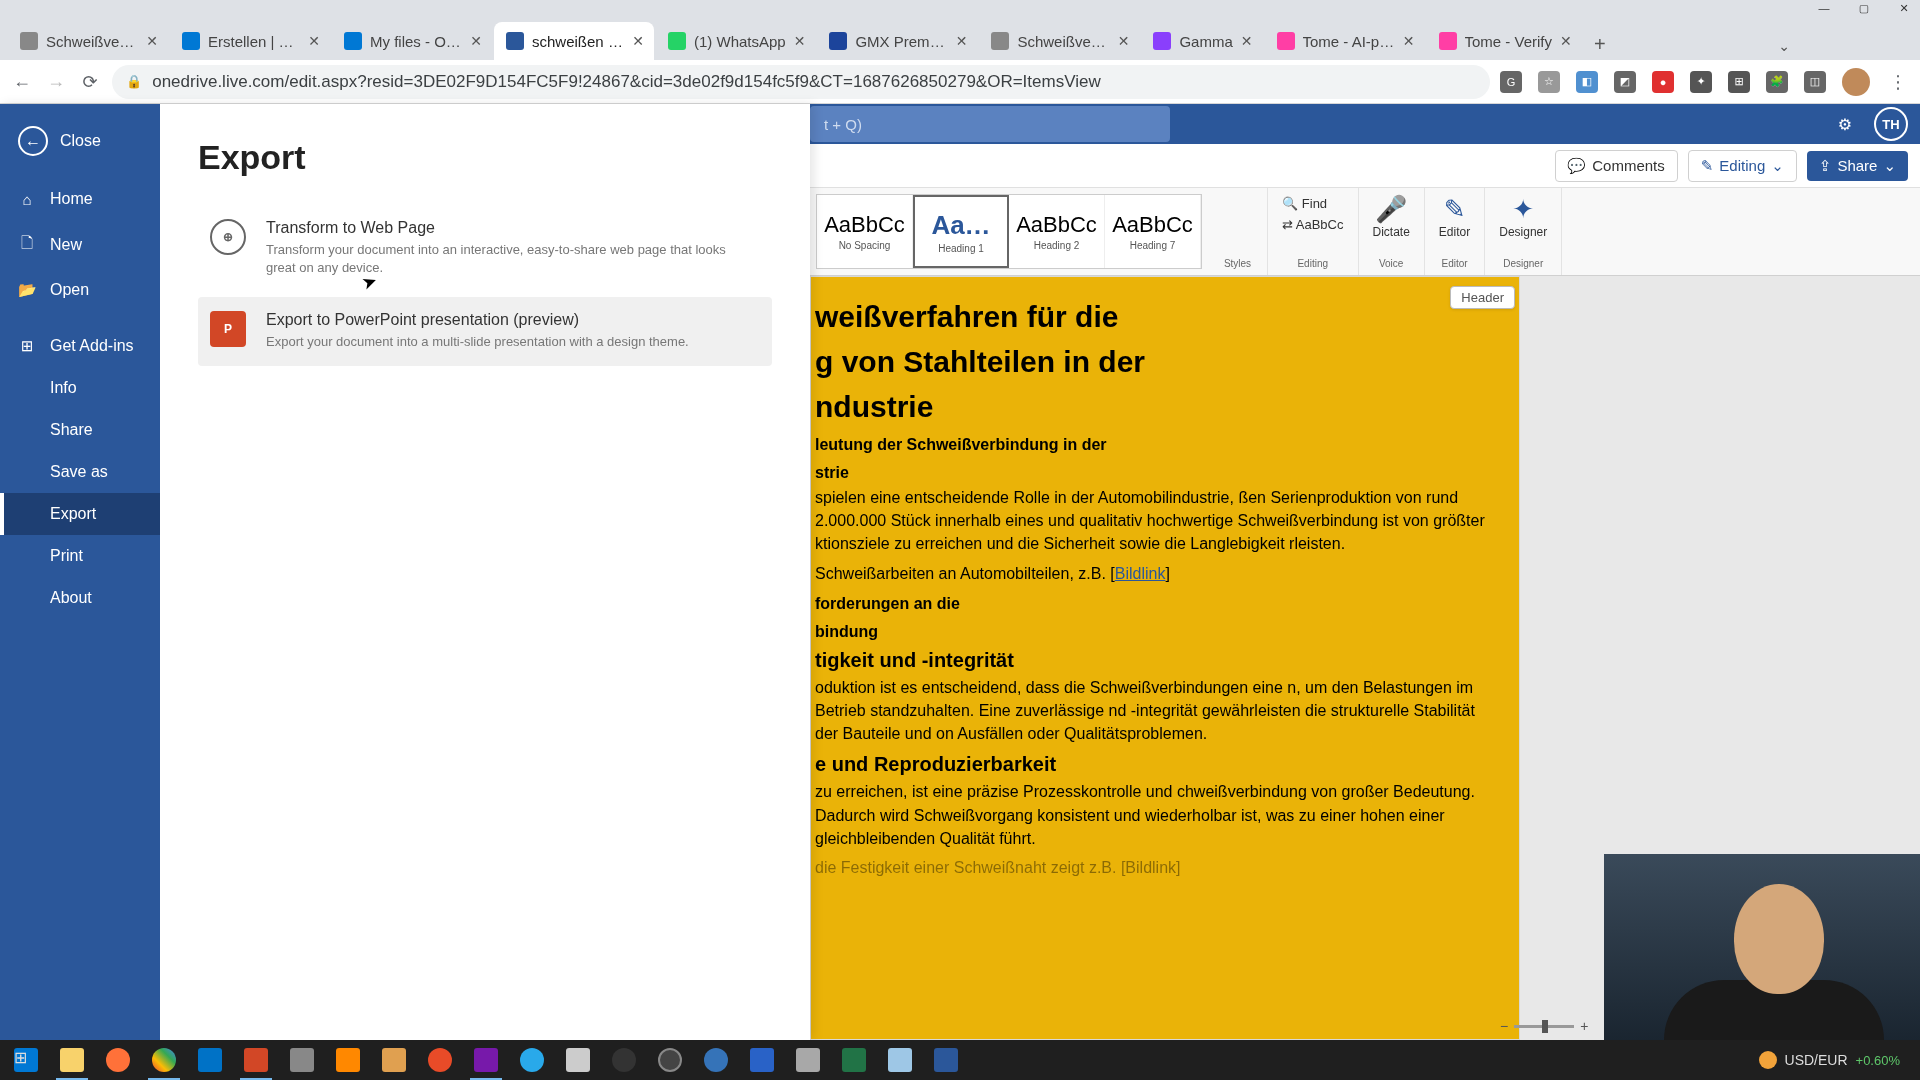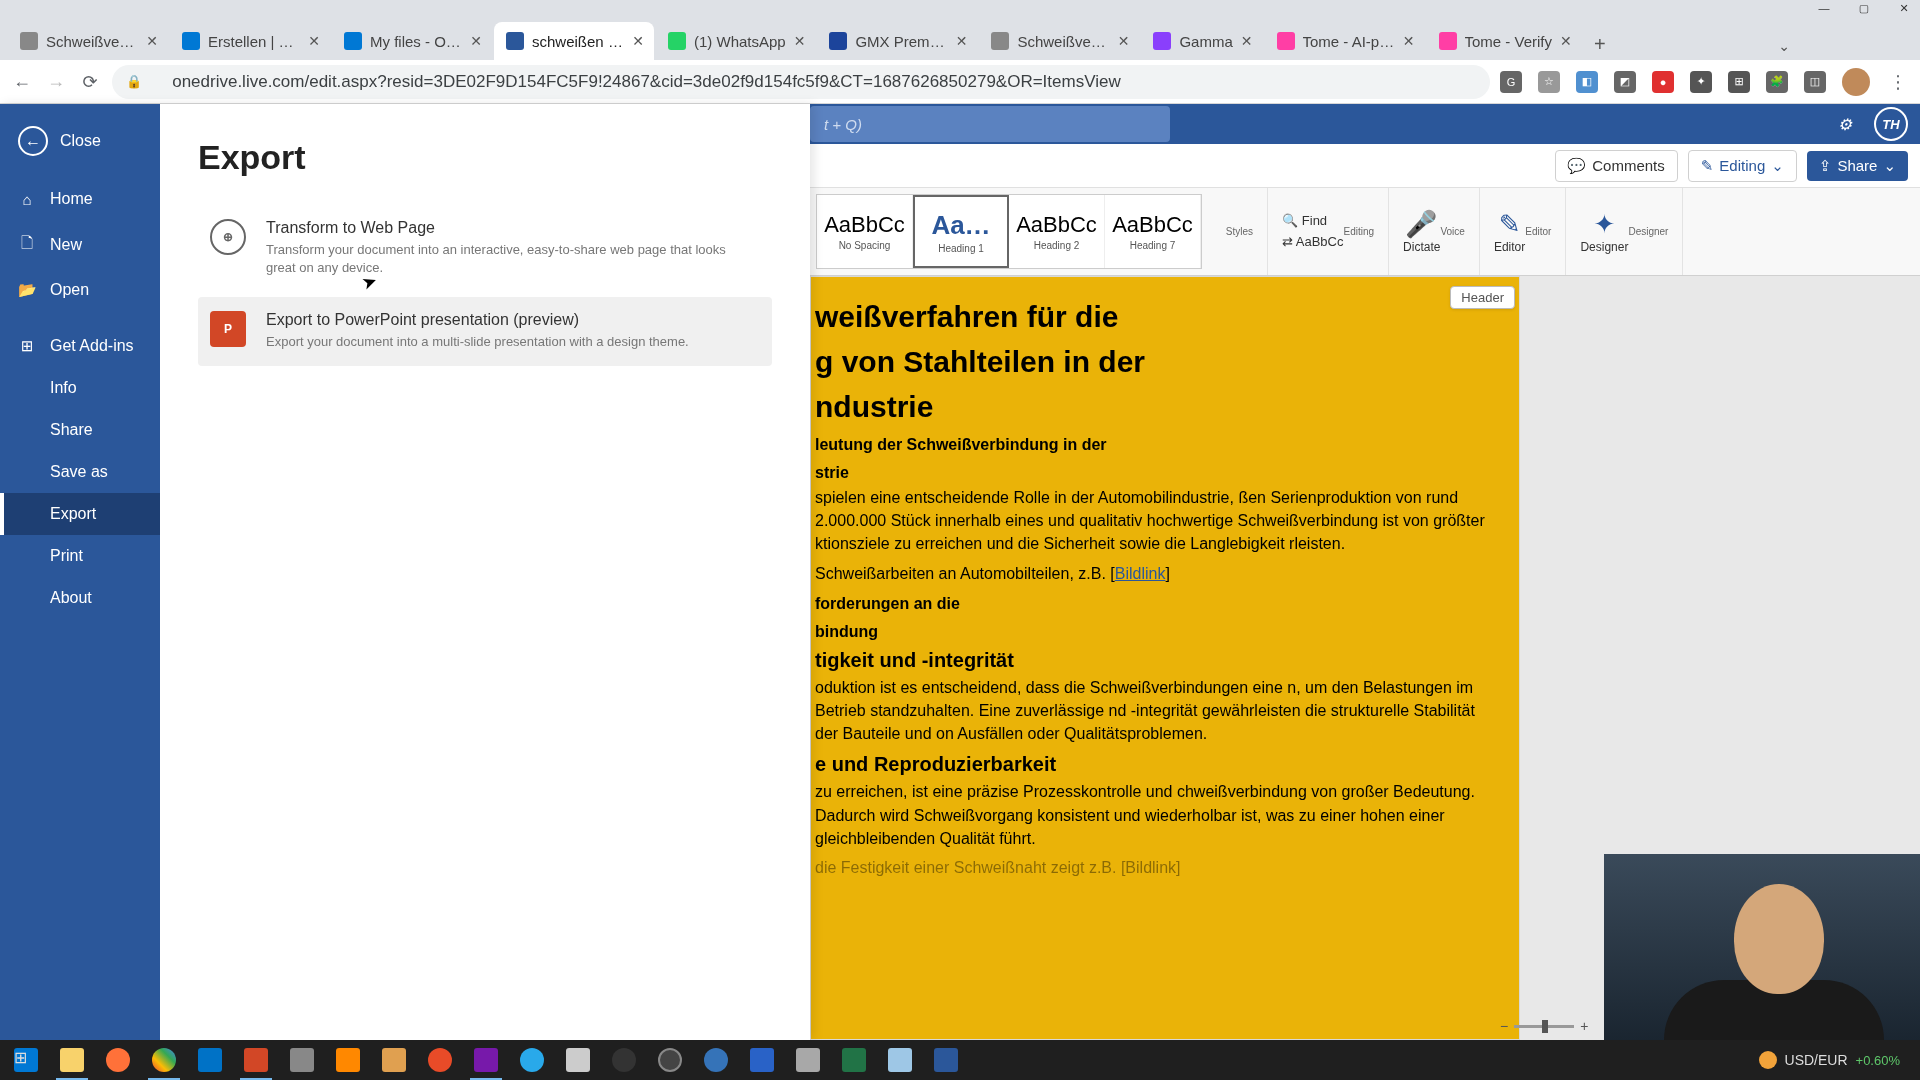--- a/index.html
+++ b/index.html
@@ -15,46 +15,46 @@
 .tab-title { white-space: nowrap; overflow: hidden; text-overflow: ellipsis; flex: 1; }
 .tab-close { font-size: 14px; color: #555; flex-shrink: 0; }
 .new-tab { width: 32px; height: 32px; display: flex; align-items: center; justify-content: center; font-size: 20px; color: #555; }
 .tabs-dropdown { margin-left: auto; margin-right: 120px; color: #555; font-size: 14px; padding: 6px 10px; }
 
 .addr-row { height: 44px; background: #fff; display: flex; align-items: center; padding: 0 10px; gap: 10px; border-bottom: 1px solid #d7d7d7; }
 .nav-btn { width: 24px; height: 24px; display: flex; align-items: center; justify-content: center; color: #5f6368; font-size: 18px; }
 .nav-btn.disabled { color: #b8b8b8; }
 .addr-bar { flex: 1; height: 34px; background: #f1f3f4; border-radius: 17px; display: flex; align-items: center; padding: 0 14px; gap: 10px; font-size: 17px; color: #3c4043; }
 .lock { color: #5f6368; font-size: 13px; }
-.addr-text { flex: 1; white-space: nowrap; overflow: hidden; margin-left: 20px; }
+.addr-text { flex: 1; white-space: nowrap; overflow: hidden; }
 .ext-icons { display: flex; gap: 16px; align-items: center; }
 .ext-icon { width: 22px; height: 22px; border-radius: 4px; background: #888; display: inline-flex; align-items: center; justify-content: center; font-size: 11px; color: #fff; }
 .profile-pic { width: 28px; height: 28px; border-radius: 50%; background: #c08a5a; }
 
 
-.word-topbar { position: absolute; top: 104px; left: 0; right: 0; height: 40px; background: #2b579a; display: flex; align-items: center; justify-content: flex-end; padding: 0 12px; gap: 12px; font-style: italic; }
+.word-topbar { position: absolute; top: 104px; left: 0; right: 0; height: 40px; background: #2b579a; display: flex; align-items: center; justify-content: flex-end; padding: 0 12px; gap: 12px; }
 .search-overlay { position: absolute; left: 810px; width: 360px; height: 36px; background: #5b82c0; border-radius: 4px; color: #d0dcef; display: flex; align-items: center; padding: 0 14px; font-size: 15px; }
 .top-icon { width: 34px; height: 34px; border-radius: 4px; color: #fff; display: flex; align-items: center; justify-content: center; font-size: 16px; }
 .th-avatar { width: 34px; height: 34px; border-radius: 50%; border: 2px solid #fff; color: #fff; font-size: 13px; display: flex; align-items: center; justify-content: center; font-weight: 600; }
 
 
 .action-row { position: absolute; top: 144px; left: 810px; right: 0; height: 44px; background: #fff; display: flex; align-items: center; justify-content: flex-end; padding: 0 12px; gap: 10px; border-bottom: 1px solid #e0e0e0; }
 .action-btn { display: flex; align-items: center; gap: 6px; padding: 6px 12px; border: 1px solid #d0d0d0; border-radius: 4px; font-size: 15px; color: #333; }
 .action-btn.primary { background: #2b579a; color: #fff; border: none; }
 .action-btn.blue-text { color: #2b579a; }
 
 
 .ribbon-peek { position: absolute; top: 188px; left: 810px; right: 0; height: 88px; background: #f8f8f8; border-bottom: 1px solid #d0d0d0; display: flex; align-items: stretch; }
 .style-gallery { display: flex; border: 1px solid #ccc; margin: 6px; background: #fff; }
 .style-item { width: 96px; display: flex; flex-direction: column; align-items: center; justify-content: center; border-right: 1px solid #eee; font-family: "Times New Roman", serif; }
 .style-item.sel { border: 2px solid #666; }
 .style-sample { font-size: 22px; color: #000; }
 .style-sample.h1 { color: #2b579a; font-size: 26px; font-weight: bold; }
 .style-label { font-size: 10px; color: #555; margin-top: 2px; }
-.ribbon-group { display: flex; align-items: center; justify-content: space-between; padding: 6px 14px; border-right: 1px solid #e3e3e3; }
+.ribbon-group { display: flex; flex-direction: column; align-items: center; justify-content: space-between; padding: 6px 14px; border-right: 1px solid #e3e3e3; }
 .ribbon-group-label { font-size: 10px; color: #666; }
 .ribbon-btn { text-align: center; font-size: 12px; color: #333; }
 .ribbon-group .big-icon { font-size: 26px; color: #2b579a; }
 .find-replace { font-size: 13px; color: #333; line-height: 1.6; }
 
 
 .backstage { position: absolute; top: 104px; left: 0; width: 810px; bottom: 40px; background: #fff; display: flex; box-shadow: 4px 0 10px rgba(0,0,0,.1); }
 .bs-nav { width: 160px; background: #2b579a; color: #fff; padding-top: 10px; }
 .bs-back { display: flex; align-items: center; gap: 12px; padding: 12px 18px; font-size: 16px; }
 .bs-back .circ { width: 30px; height: 30px; border: 2px solid #fff; border-radius: 50%; display: flex; align-items: center; justify-content: center; font-size: 16px; }

